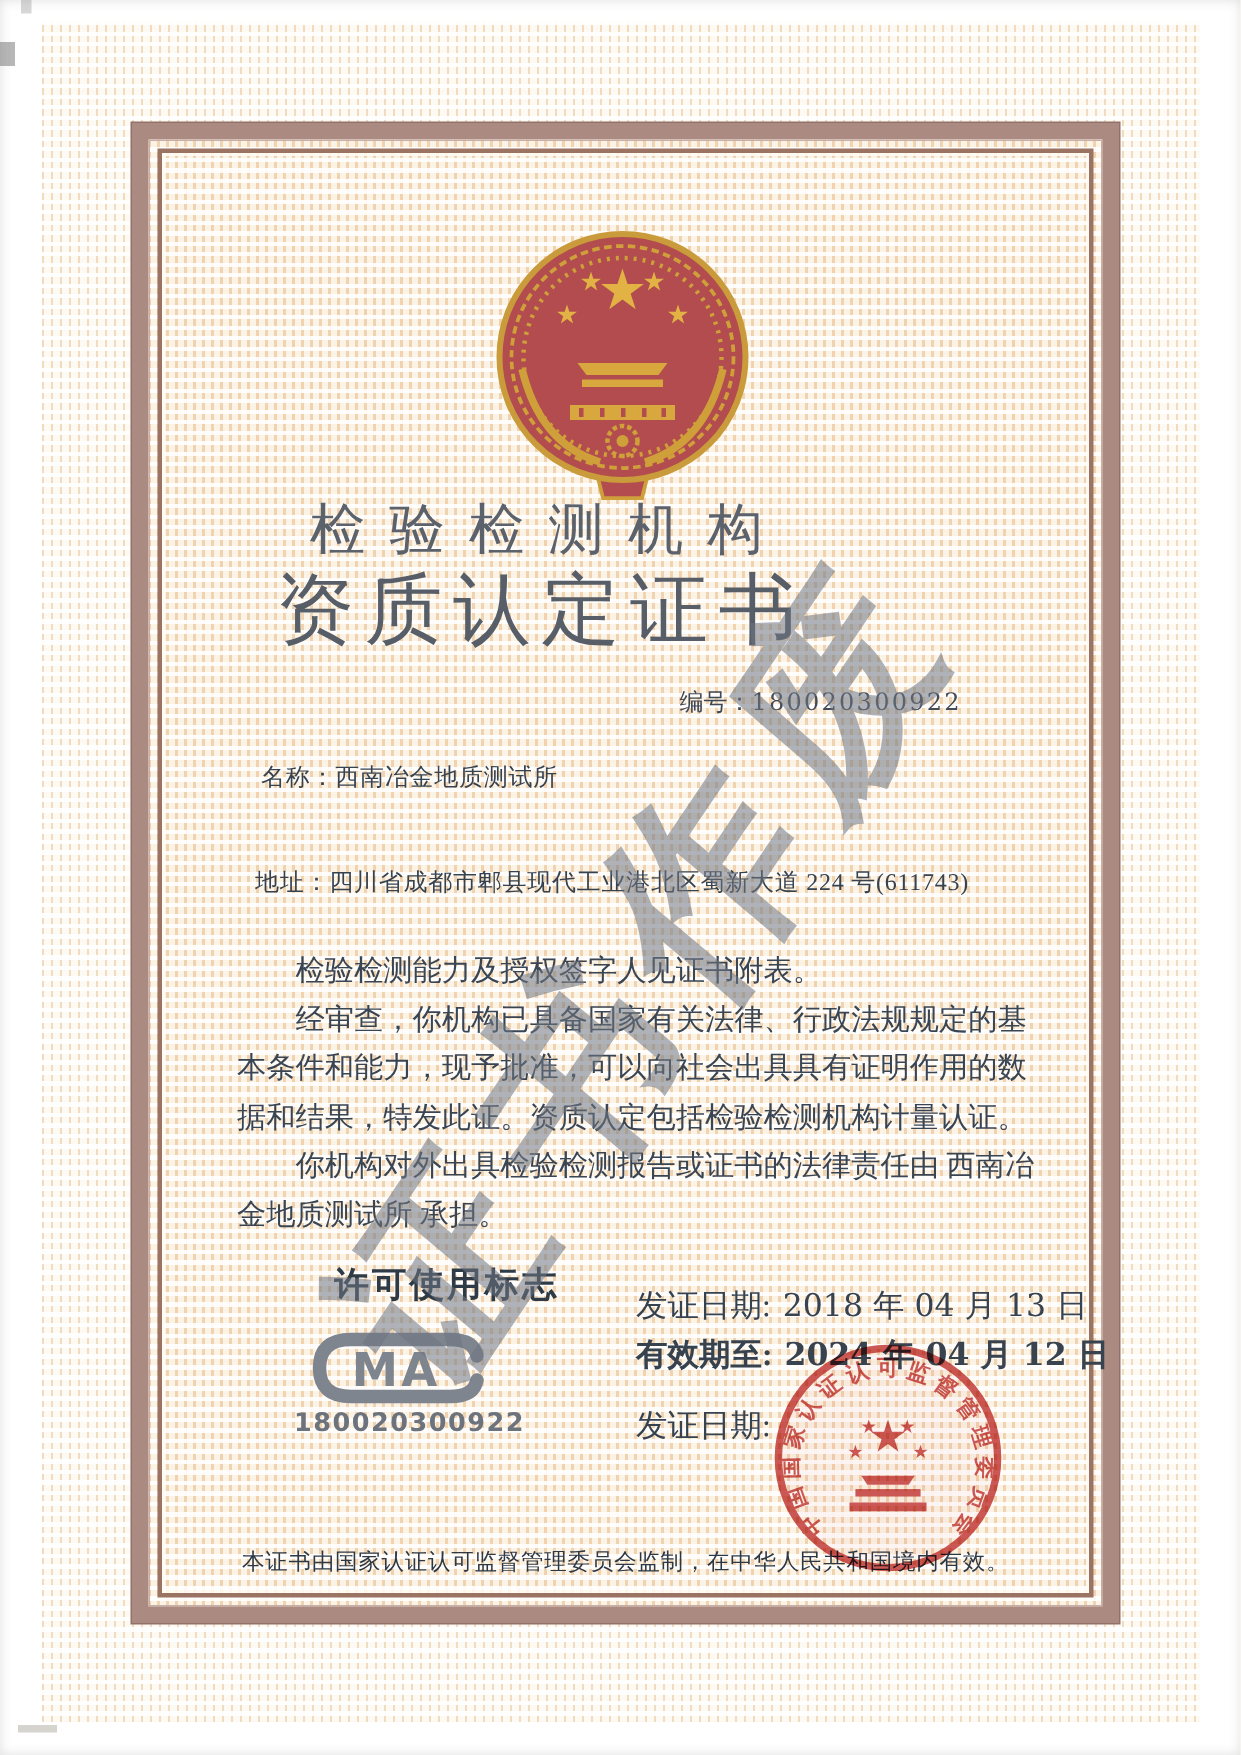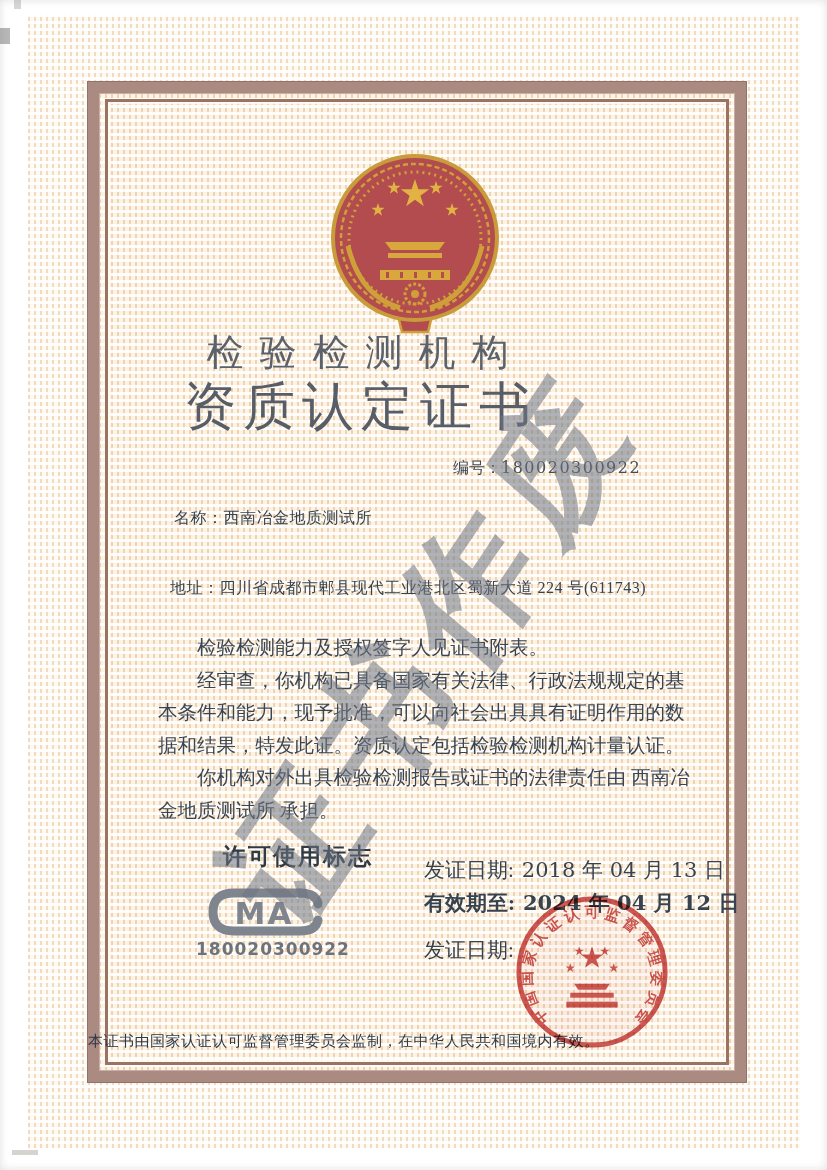--- a/index.html
+++ b/index.html
@@ -56,21 +56,21 @@
   .cma-number{position:absolute;left:196px;top:939px;width:140px;text-align:center;
     font-family:"DejaVu Sans","Liberation Sans",sans-serif;font-weight:bold;font-size:17px;
     letter-spacing:1px;color:#6c737c;}
 
   .date-row{position:absolute;left:424px;font-size:21px;color:#37424f;white-space:nowrap;}
   .date-row .val{font-family:"DejaVu Serif",serif;margin-left:8px;color:#39434f;}
   .row-issue{top:856px;}
   .row-valid{top:889px;font-weight:bold;}
   .row-authority{top:936px;}
 
-  .footer-note{position:absolute;left:88px;top:1032px;width:658px;
+  .footer-note{position:absolute;left:88px;top:1032px;width:658px;text-align:center;
     font-size:15px;color:#2d3845;letter-spacing:.5px;}
 
   
   .emblem{position:absolute;left:330px;top:148px;}
   .seal{position:absolute;left:513px;top:893px;opacity:.88;mix-blend-mode:multiply;z-index:6;}
   .seal-char{font-size:15px;font-weight:bold;fill:#c5413d;text-anchor:middle;
     font-family:"Liberation Serif",serif;}
 
   
   .watermark{

